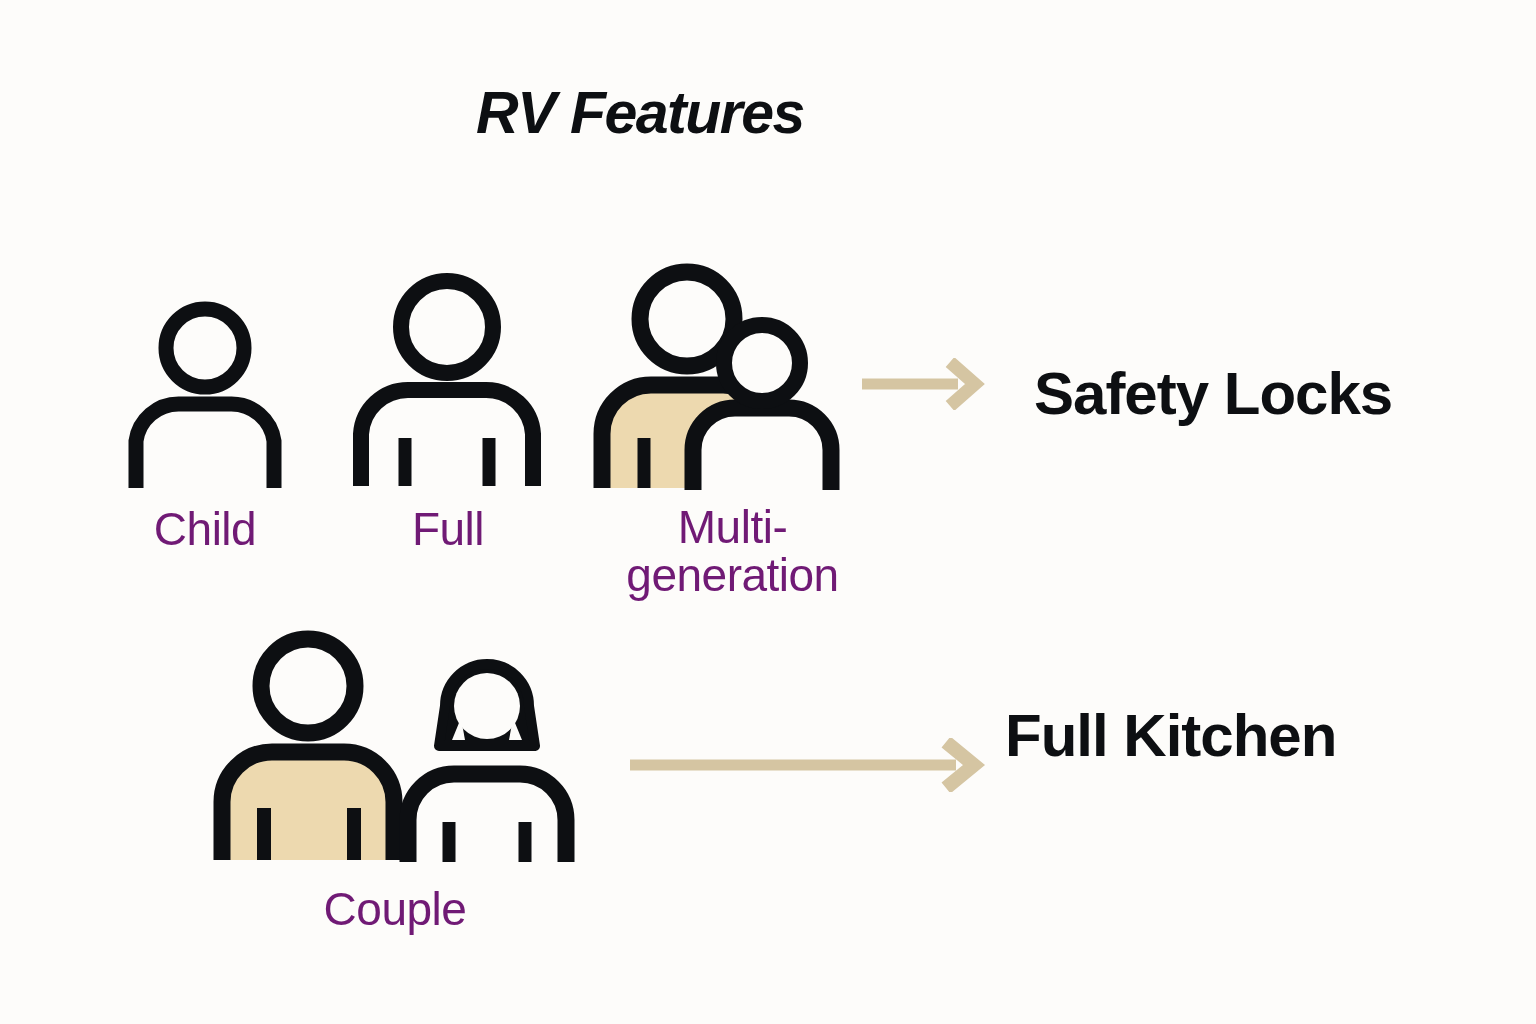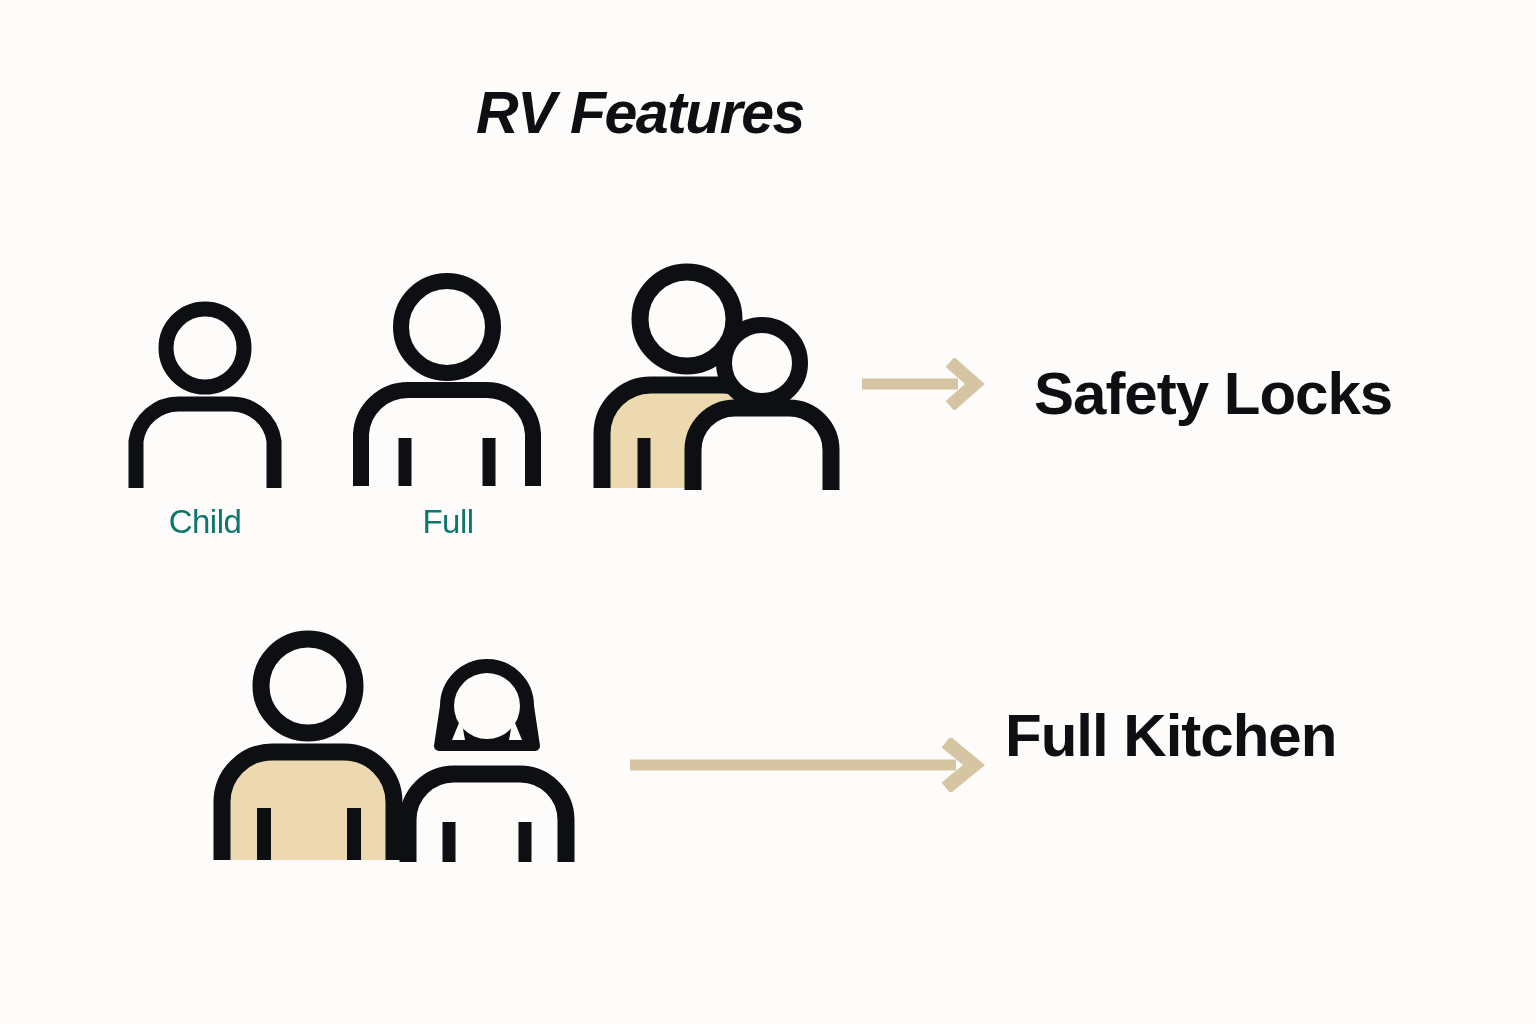--- a/index.html
+++ b/index.html
@@ -34,23 +34,23 @@
     line-height: 1;
     font-style: italic;
   }
 
   .icon-block { position: absolute; }
   .icon-svg  { display: block; }
 
   .cap {
     position: absolute;
     text-align: center;
-    font-size: 33px;
+    font-size: 46px;
     font-weight: 500;
-    color: #0f766e;
+    color: #701a75;
     line-height: 1.05;
     letter-spacing: -0.5px;
     white-space: pre-line;
   }
 
   .feature-label {
     position: absolute;
     font-size: 60px;
     font-weight: 700;
     color: #0D0F12;
@@ -97,20 +97,22 @@
 
       <line x1="52" y1="176" x2="52" y2="226" stroke="#0D0F12" stroke-width="13"></line>
 
       <circle cx="95" cy="57" r="47" fill="#FDFCFA" stroke="#0D0F12" stroke-width="17"></circle>
 
       <path d="M101 228 L101 188 A42 42 0 0 1 143 146 L197 146 A42 42 0 0 1 239 188 L239 228" fill="#FDFCFA" stroke="#0D0F12" stroke-width="17" stroke-linecap="butt"></path>
 
       <circle cx="170" cy="101" r="38" fill="#FDFCFA" stroke="#0D0F12" stroke-width="16"></circle>
     </svg>
   </div>
+  <div class="cap" style="left:560px; top:503px; width:345px;">Multi-
+generation</div>
 
   <div class="arrow" style="left:858px; top:358px; width:130px; height:52px;">
     <svg width="130" height="52" viewBox="0 0 130 52" aria-hidden="true">
       <line x1="4" y1="26" x2="100" y2="26" stroke="#D5C5A2" stroke-width="11"></line>
       <polyline points="92,4 117,26 92,48" fill="none" stroke="#D5C5A2" stroke-width="13" stroke-linejoin="miter" stroke-linecap="butt"></polyline>
     </svg>
   </div>
   <div class="feature-label" style="left:1005px; top:364px;margin-left:29px;">Safety Locks</div>
 
   <div class="icon-block" style="left:212px; top:630px; width:365px; height:235px;">
@@ -133,20 +135,21 @@
                L227 116
                L233 76
                A42 42 0 0 1 275 34 Z" fill="#0D0F12" stroke="#0D0F12" stroke-width="10" stroke-linejoin="round"></path>
 
       <circle cx="275" cy="76" r="33" fill="#FDFCFA"></circle>
 
       <path d="M240 110 L249 88 L253 110 Z" fill="#FDFCFA"></path>
       <path d="M310 110 L301 88 L297 110 Z" fill="#FDFCFA"></path>
     </svg>
   </div>
+  <div class="cap" style="left:255px; top:885px; width:280px;">Couple</div>
 
   <div class="arrow" style="left:626px; top:738px; width:365px; height:54px;">
     <svg width="365" height="54" viewBox="0 0 365 54" aria-hidden="true">
       <line x1="4" y1="27" x2="330" y2="27" stroke="#D5C5A2" stroke-width="11"></line>
       <polyline points="320,4 348,27 320,50" fill="none" stroke="#D5C5A2" stroke-width="14" stroke-linejoin="miter" stroke-linecap="butt"></polyline>
     </svg>
   </div>
   <div class="feature-label" style="left:1005px; top:706px;">Full Kitchen</div>
 
 </div>

